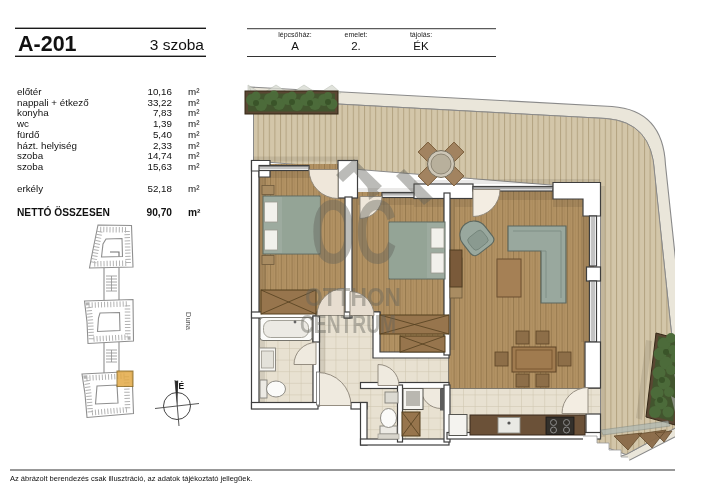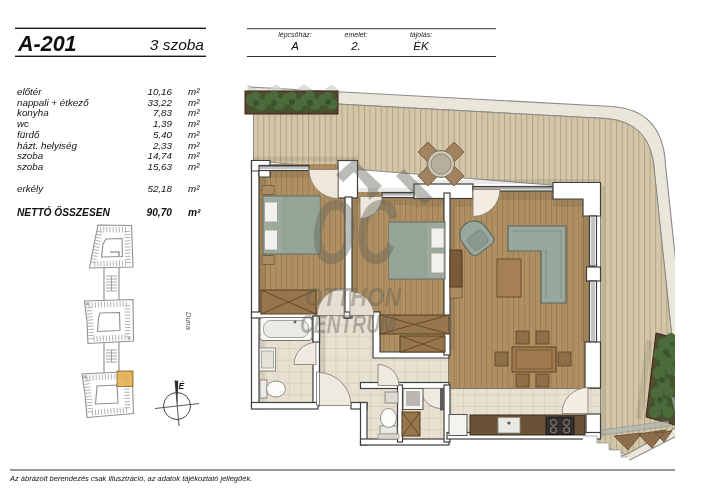--- a/index.html
+++ b/index.html
@@ -1,17 +1,17 @@
 <!DOCTYPE html>
 <html><head>
 <meta charset="utf-8">
 <style>
 html,body{margin:0;padding:0;background:#fff;}
 #page{position:relative;width:675px;height:500px;background:#fff;overflow:hidden;
-font-family:"Liberation Sans", sans-serif;font-style:italic;}
+font-family:"Liberation Sans", sans-serif;}
 svg{display:block;}
 </style>
 </head>
 <body>
 <div id="page">
 <svg width="708" height="500" viewBox="0 0 708 500">
 <defs>
 <pattern id="deckP" width="5.6" height="20" patternUnits="userSpaceOnUse">
   <rect width="5.6" height="20" fill="#d3c6a9"></rect>
   <rect x="0" width="1" height="20" fill="#b4a482"></rect>

